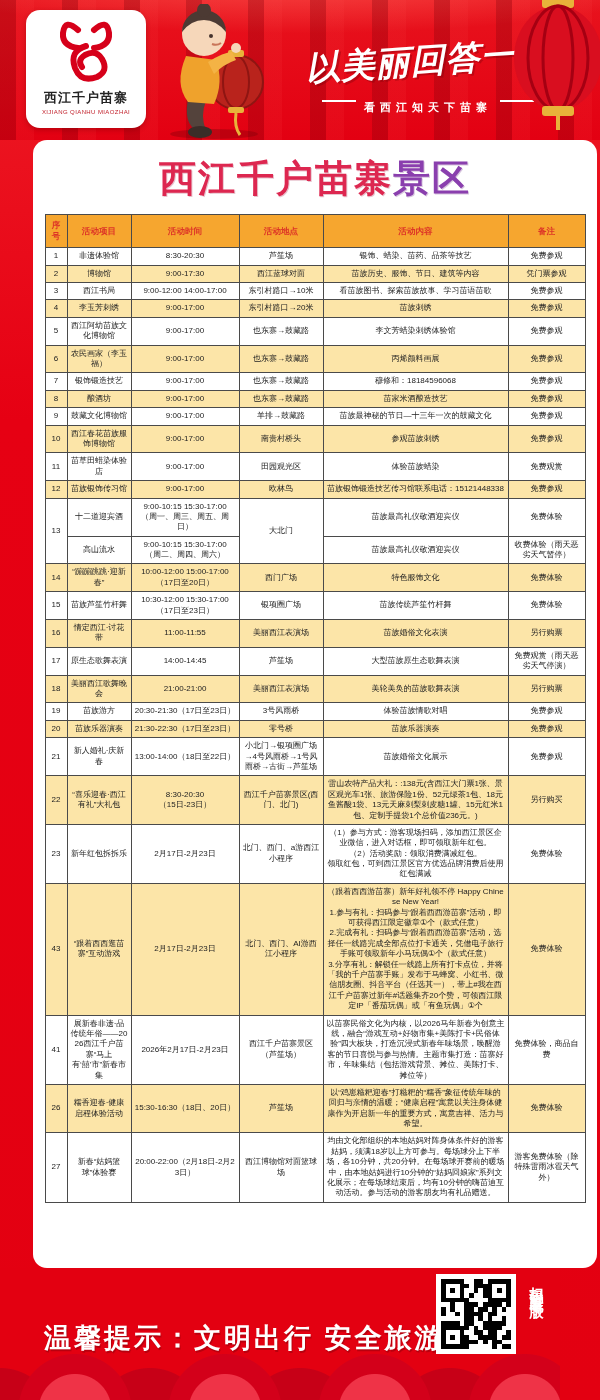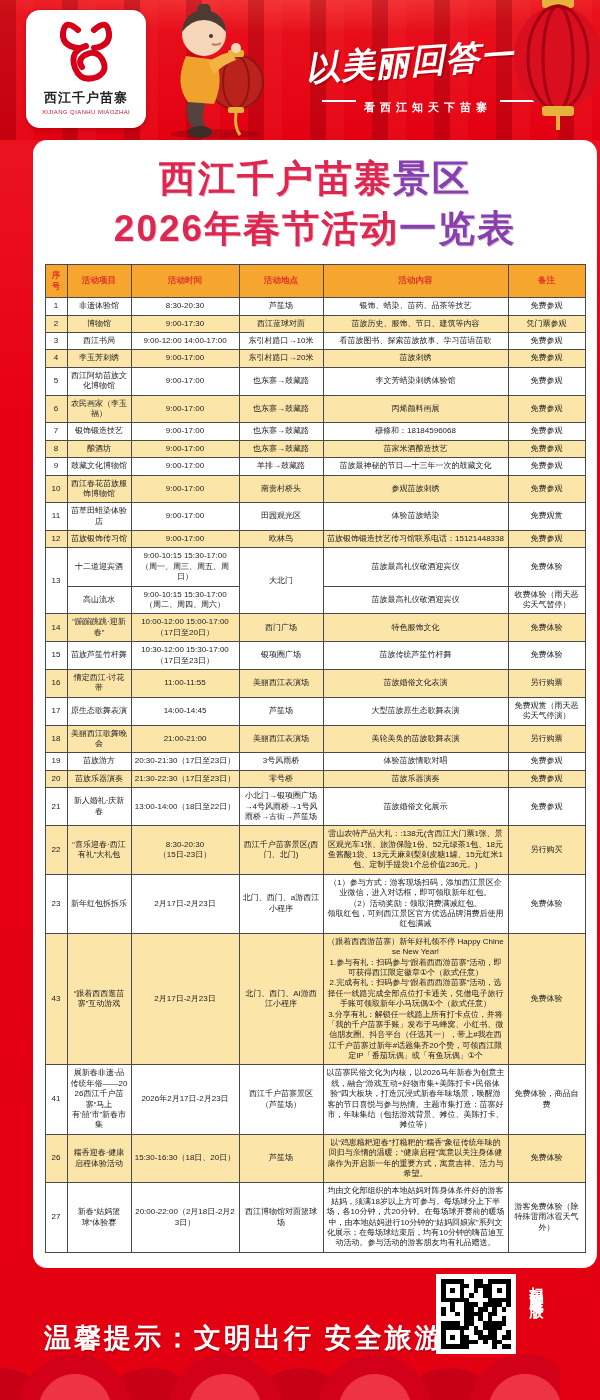--- a/index.html
+++ b/index.html
@@ -111,21 +111,20 @@
       <ellipse cx="48" cy="62" rx="30" ry="52" fill="none" stroke="#a50012" stroke-width="3"></ellipse>
       <ellipse cx="48" cy="62" rx="15" ry="52" fill="none" stroke="#a50012" stroke-width="3"></ellipse>
       <rect x="32" y="110" width="32" height="10" rx="3" fill="#e8b33a"></rect>
       <path d="M48 120 l0 14" stroke="#e8b33a" stroke-width="4"></path>
     </svg>
   </div>
 
   <div class="panel">
     <div class="title">
       <div class="tline"><span class="t-red">西江千户苗寨</span><span class="t-purple">景区</span></div>
-      <div class="tline"><span class="t-red">2026年春节活动</span><span class="t-purple">一览表</span></div>
     </div>
 
     <table class="tbl">
       <colgroup>
         <col style="width:22px">
           <col style="width:64px">
           <col style="width:108px">
         <col style="width:84px">
           <col style="width:185px">
           <col style="width:77px">

